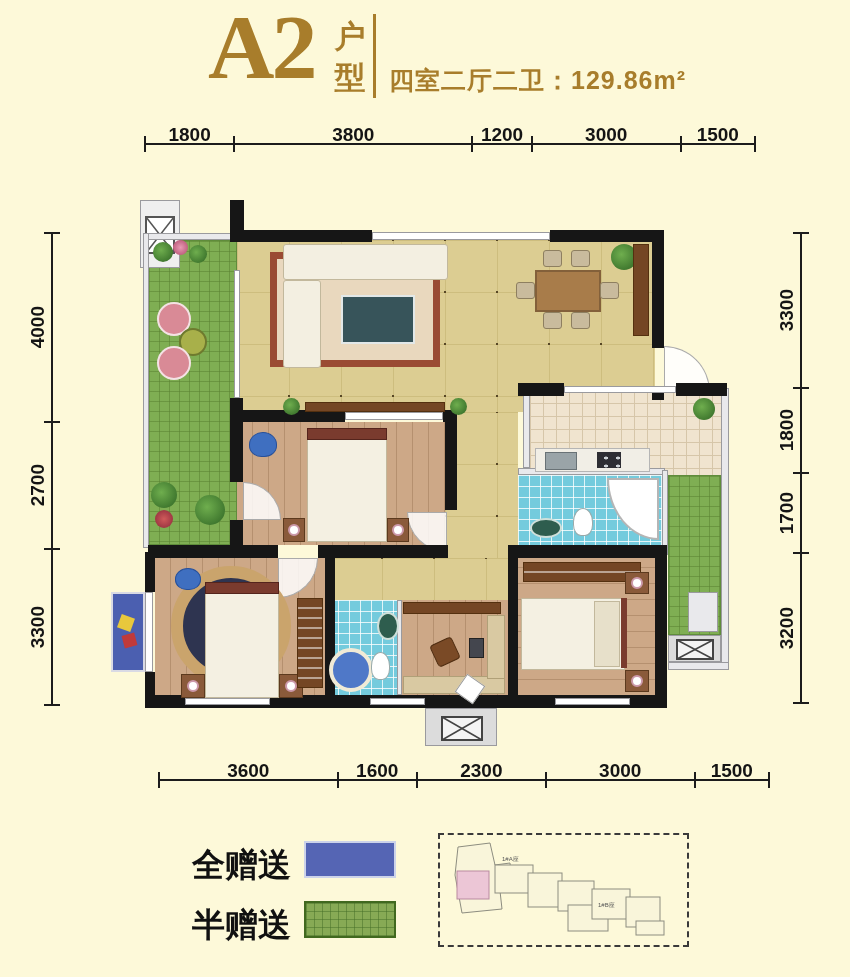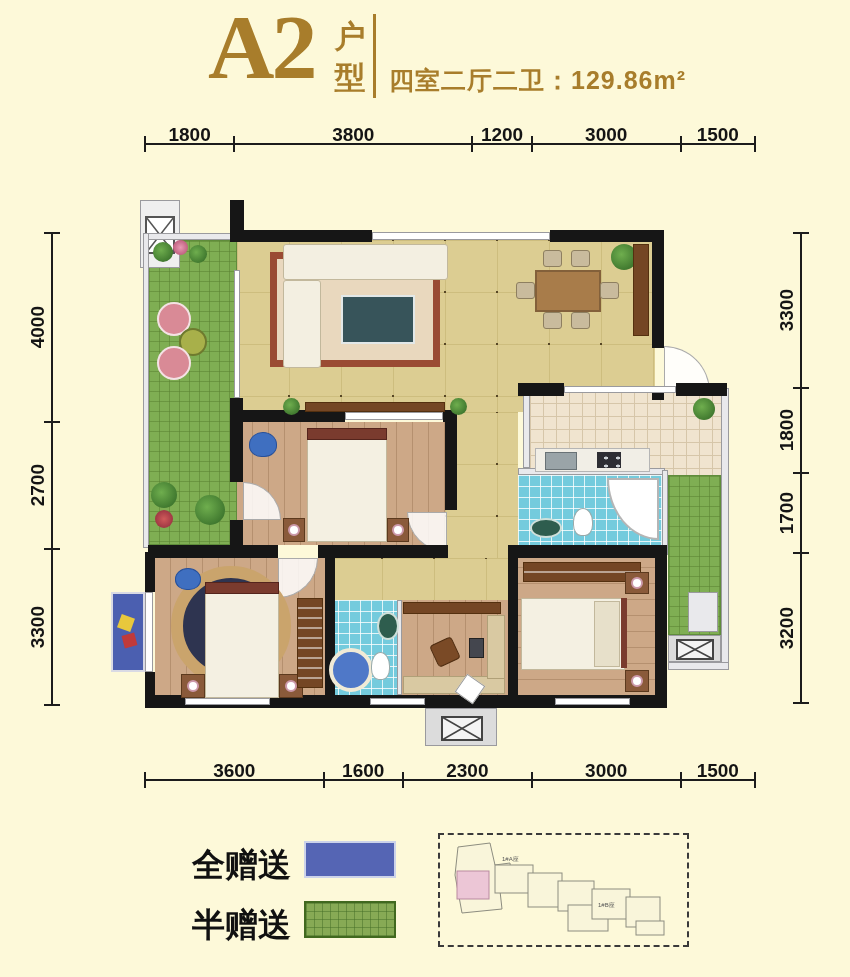--- a/index.html
+++ b/index.html
@@ -70,21 +70,21 @@
     <div class="abs gold" id="area-text">四室二厅二卫：129.86m²</div>
   </div>
 
   <div class="dim dim-h" style="left:145px;top:124px;width:610px;">
     <div class="seg" style="flex:1800"><span>1800</span></div>
     <div class="seg" style="flex:4800"><span>3800</span></div>
     <div class="seg" style="flex:1200"><span>1200</span></div>
     <div class="seg" style="flex:3000"><span>3000</span></div>
     <div class="seg" style="flex:1500"><span>1500</span></div>
   </div>
-  <div class="dim dim-h" style="left:145px;top:760px;width:610px;">
+  <div class="dim dim-h" style="left:159px;top:760px;width:610px;">
     <div class="seg" style="flex:3600"><span>3600</span></div>
     <div class="seg" style="flex:1600"><span>1600</span></div>
     <div class="seg" style="flex:2600"><span>2300</span></div>
     <div class="seg" style="flex:3000"><span>3000</span></div>
     <div class="seg" style="flex:1500"><span>1500</span></div>
   </div>
   <div class="dim dim-v" style="left:26px;top:233px;height:472px;">
     <div class="seg" style="flex:4000">
         <span>4000</span>
       </div>

